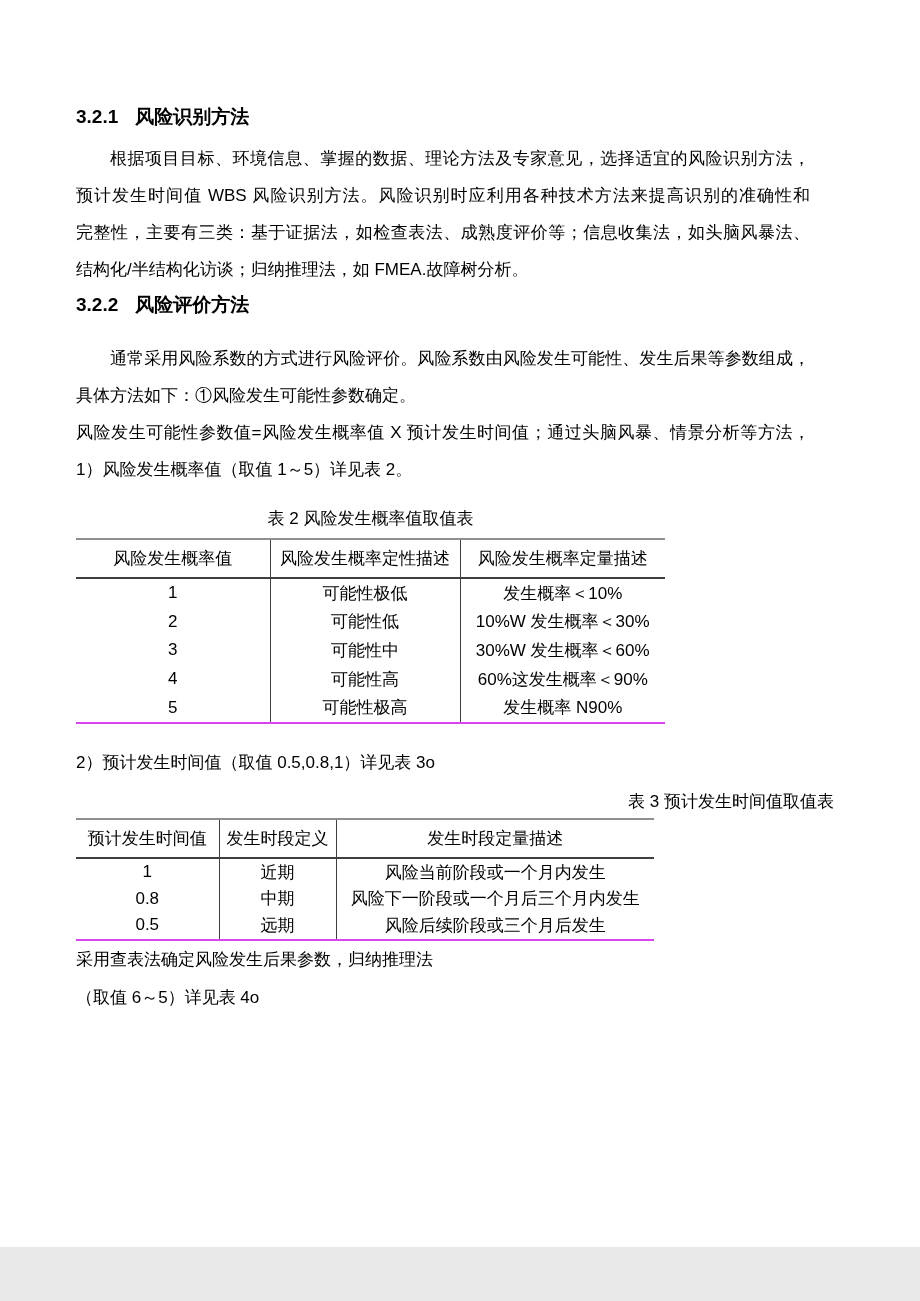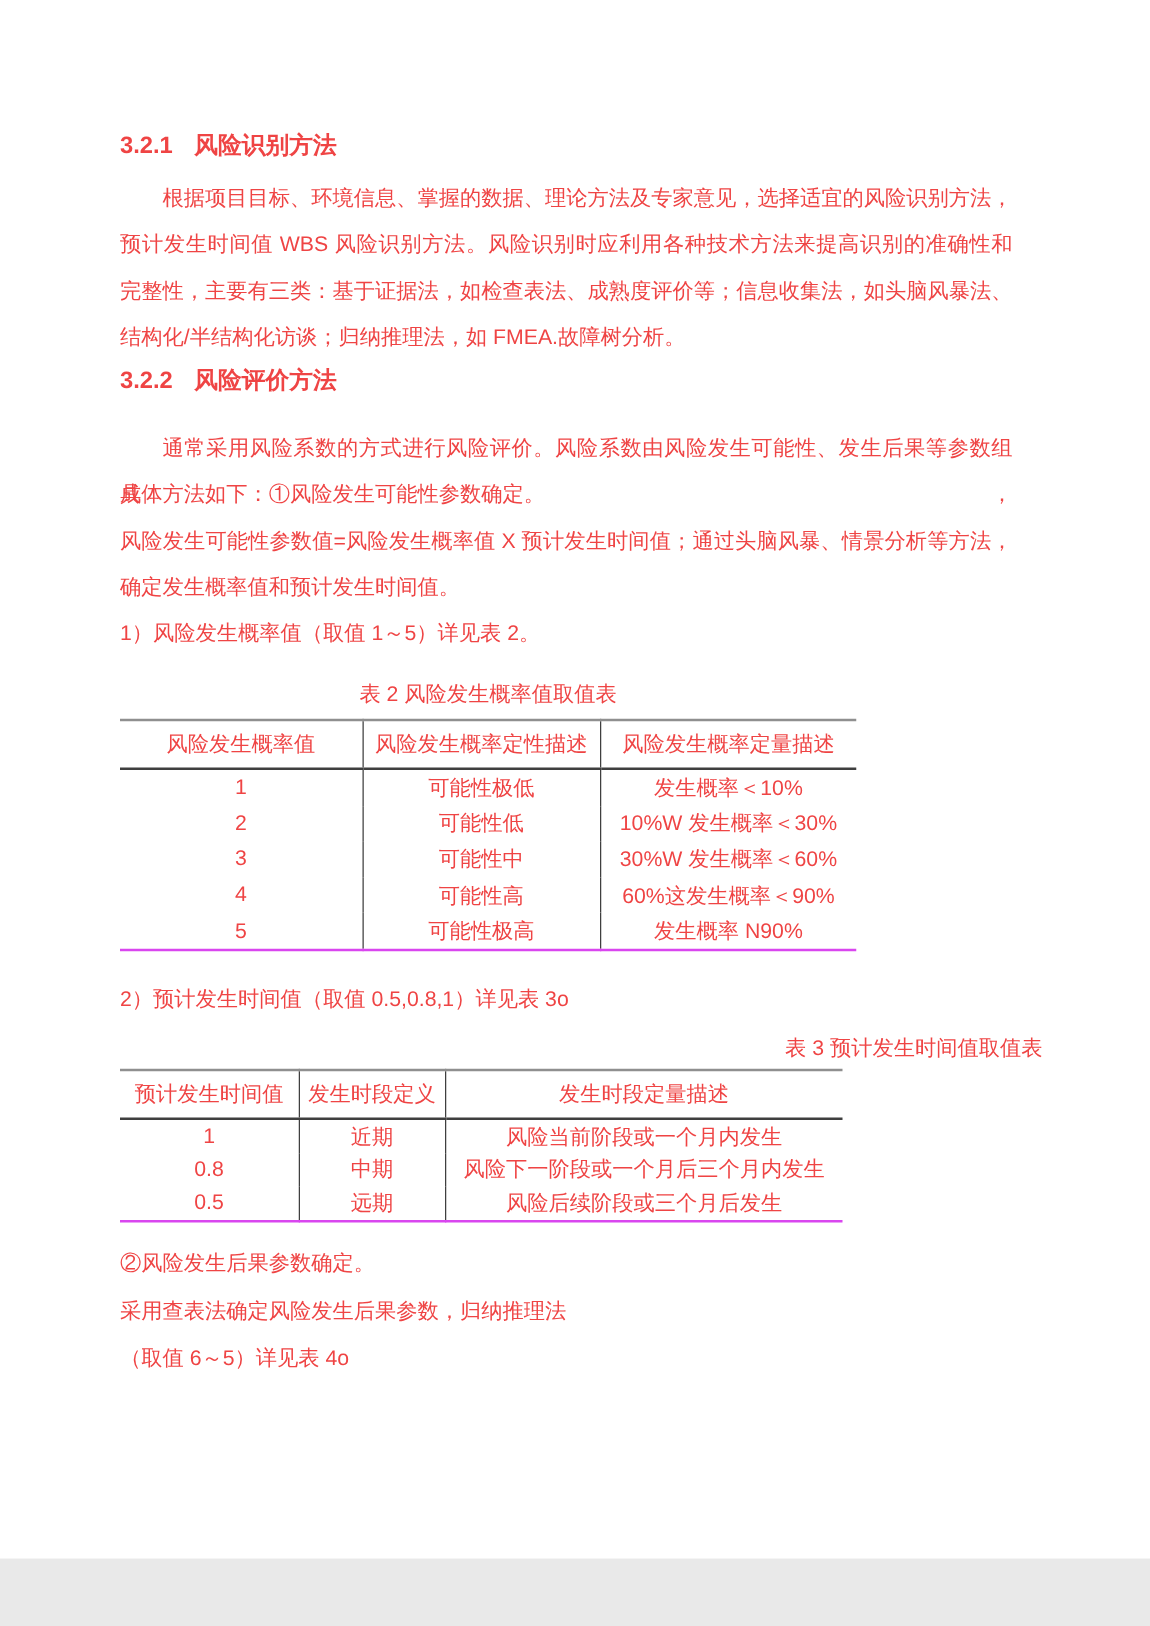--- a/index.html
+++ b/index.html
@@ -1,24 +1,24 @@
 <!DOCTYPE html>
 <html><head>
 <meta charset="utf-8">
 <style>
   html,body{margin:0;padding:0;background:#e9e9e9;}
   .page{
     position:relative;
     width:920px;height:1247px;
     margin:0 auto;
     background:#ffffff;
-    color:#ef4444;
+    color:#000000;
     font-family:"Liberation Sans", sans-serif;
     box-sizing:border-box;
-    padding:104px 110px 0 96px;
+    padding:104px 110px 0 76px;
     overflow:hidden;
   }
   .heading{
     font-size:19px;
     line-height:26px;
     margin:0;
     white-space:nowrap;
   }
   .heading .h-num{display:inline-block;margin-right:0.9em;}
   .para{margin:0;font-size:17px;}
@@ -86,21 +86,20 @@
   </div>
 
   <h3 class="heading" style="margin-top:4px;">
     <span class="h-num">3.2.2</span><span>风险评价方法</span>
   </h3>
 
   <div class="para" style="margin-top:22px;">
     <div class="line j indent">通常采用风险系数的方式进行风险评价。风险系数由风险发生可能性、发生后果等参数组成，</div>
     <div class="line">具体方法如下：①风险发生可能性参数确定。</div>
     <div class="line j">风险发生可能性参数值=风险发生概率值 X 预计发生时间值；通过头脑风暴、情景分析等方法，</div>
-    <div class="line">确定发生概率值和预计发生时间值。</div>
   </div>
 
   <div class="para">
     <div class="line">1）风险发生概率值（取值 1～5）详见表 2。</div>
   </div>
 
   <div class="tbl-title t2-title" style="margin-top:18px;">表 2 风险发生概率值取值表</div>
 
   <table class="doc-table t2" style="margin-top:6px;">
     <colgroup>
@@ -175,23 +174,20 @@
         <td>风险下一阶段或一个月后三个月内发生</td>
       </tr>
       <tr>
         <td class="vline">0.5</td>
         <td class="vline">远期</td>
         <td>风险后续阶段或三个月后发生</td>
       </tr>
     </tbody>
   </table>
 
-  <div class="para" style="margin-top:14px;">
-    <div class="line" style="line-height:38px;height:38px;">②风险发生后果参数确定。</div>
-  </div>
   <div class="para">
     <div class="line" style="line-height:38px;height:38px;">采用查表法确定风险发生后果参数，归纳推理法</div>
   </div>
   <div class="para">
     <div class="line" style="line-height:38px;height:38px;">（取值 6～5）详见表 4o</div>
   </div>
 
 </div>
 
 </body></html>

